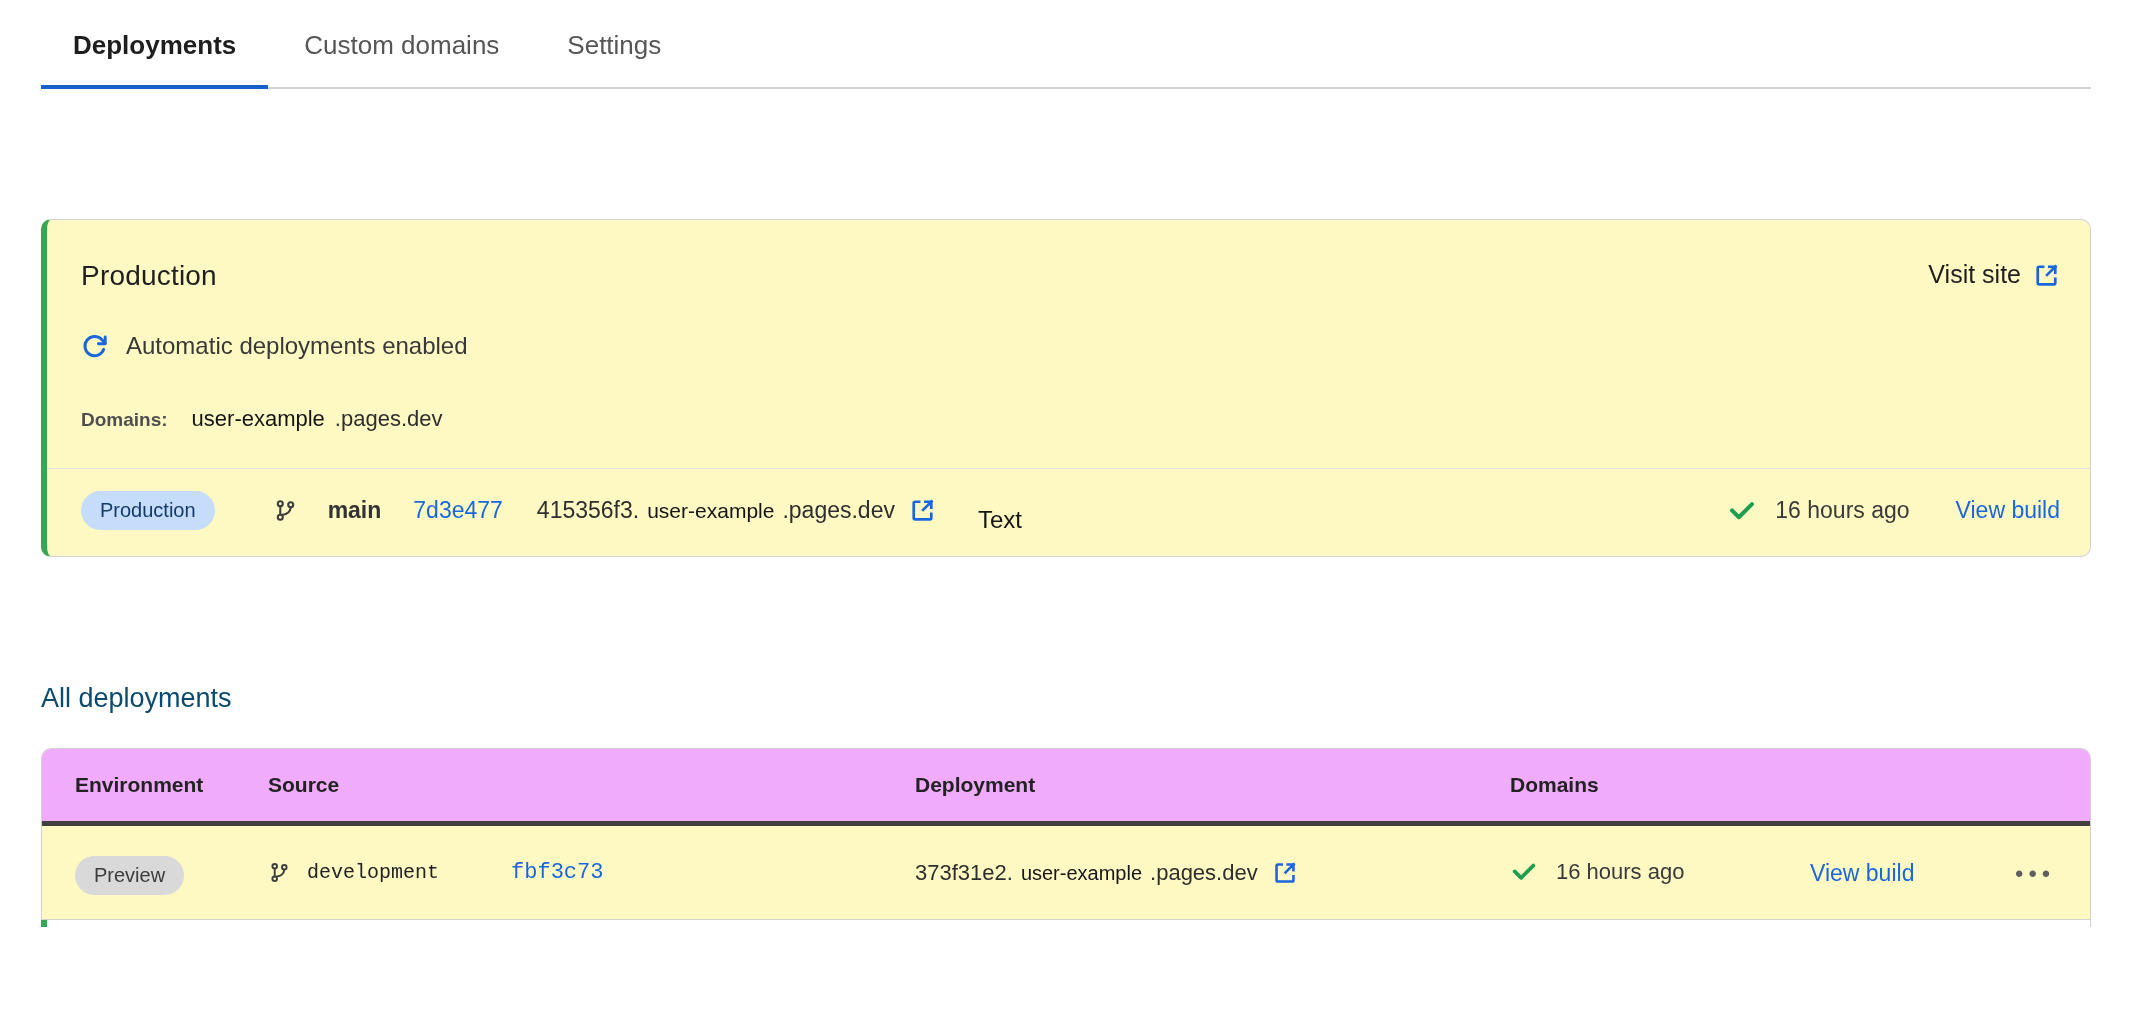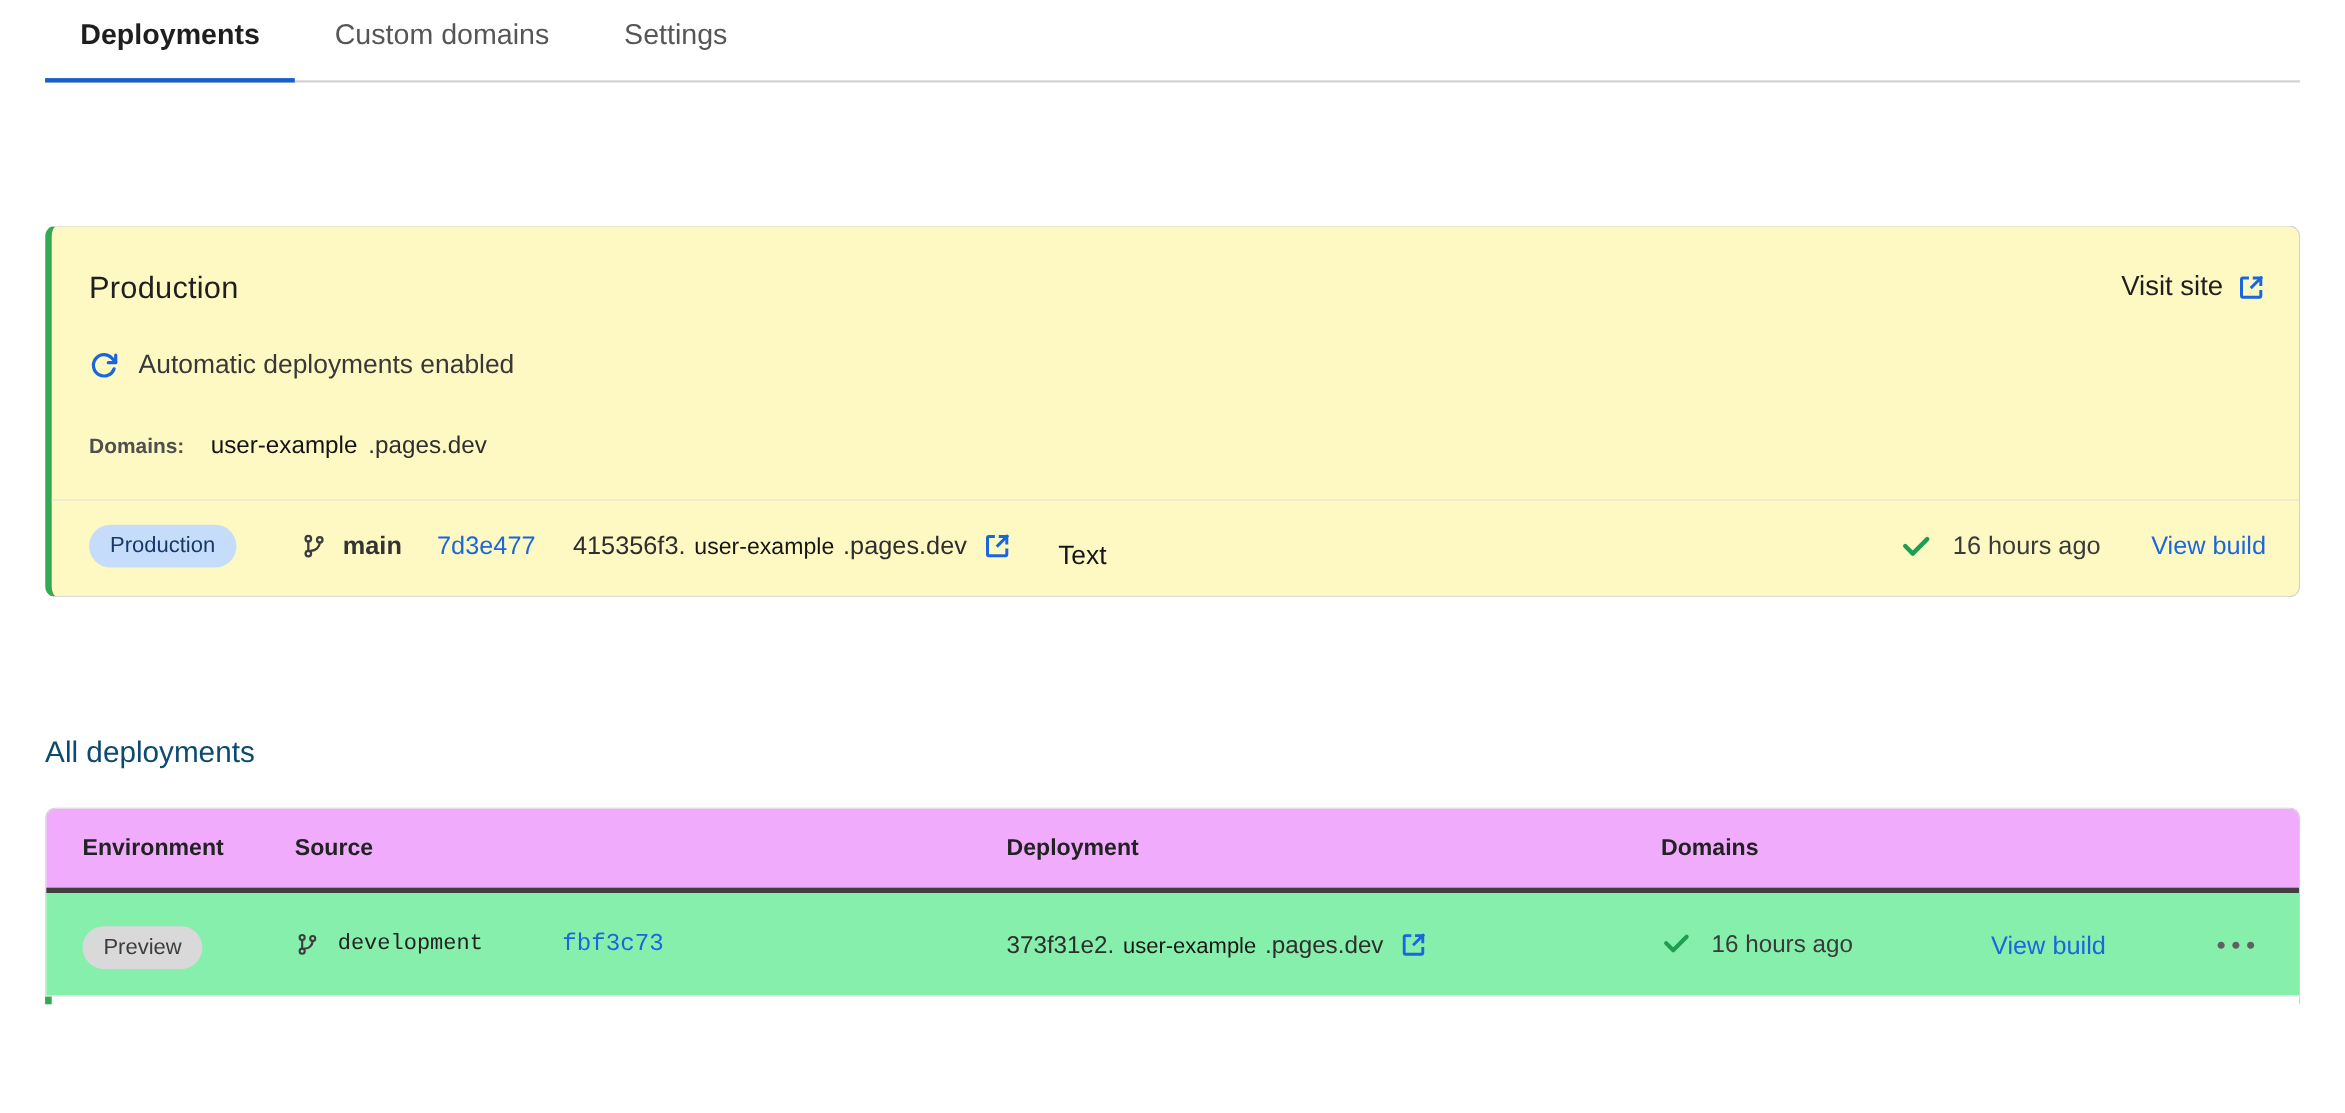--- a/index.html
+++ b/index.html
@@ -1,20 +1,20 @@
 <!DOCTYPE html>
 <html><head>
 <meta charset="utf-8">
 <style>
   * { box-sizing: border-box; margin: 0; padding: 0; }
   html, body { width: 2132px; height: 1012px; overflow: hidden; background: #ffffff; }
   body { font-family: "Liberation Sans", sans-serif; color: #1f1f1f; }
 
   
-  .tabbar { margin: 16px 41px; display: flex; gap: 4px; border-bottom: 2px solid #d2d2d2; }
+  .tabbar { margin: 0 41px; padding-top: 30px; display: flex; gap: 4px; border-bottom: 2px solid #d2d2d2; }
   .tab { position: relative; padding: 0 32px 26px; font-size: 26px; color: #565656; cursor: pointer; white-space: nowrap; }
   .tab.active { color: #1e1e1e; font-weight: 700; }
   .tab.active::after { content: ""; position: absolute; left: 0; right: 0; bottom: -2px; height: 4px; background: #1660c9; }
 
   
   .card { margin: 130px 41px 0; border: 1px solid #d2d2d2; border-left: 6px solid #34a853; border-radius: 10px; background: #fef9c3; }
   .card-top { padding: 40px 30px 36px 34px; }
   .card-header { display: flex; justify-content: space-between; align-items: flex-start; }
   .card-title { font-size: 28px; font-weight: 500; color: #1f1f1f; letter-spacing: .2px; }
   .visit-site { display: flex; align-items: flex-end; gap: 12px; font-size: 25px; color: #1f1f1f; cursor: pointer; }
@@ -25,41 +25,41 @@
   .domain-suffix { font-size: 22px; color: #2e2e2e; margin-left: 10px; }
 
   .card-divider { border-top: 1px solid #e2e2e2; }
   .prod-row { display: flex; align-items: center; justify-content: space-between; padding: 22px 30px 26px 34px; }
   .prod-row-left { display: flex; align-items: center; }
 
   .badge { display: inline-block; border-radius: 999px; font-size: 20px; padding: 8px 19px; white-space: nowrap; }
   .badge-production { background: #c5dcfa; color: #16386b; }
   .badge-preview { background: #d9d9d9; color: #3c3c3c; }
 
-  .branch { display: flex; align-items: center; gap: 14px; margin-left: 58px; }
+  .branch { display: flex; align-items: center; gap: 30px; margin-left: 58px; }
   .branch-name { font-size: 23px; font-weight: 700; color: #333; }
   .commit-link { font-size: 23px; color: #1a66dd; margin-left: 32px; cursor: pointer; }
   .deploy-url { display: flex; align-items: baseline; margin-left: 34px; font-size: 23px; color: #2e2e2e; }
   .deploy-url .host { font-size: 21px; color: #161616; margin-left: 8px; }
   .deploy-url .suffix { margin-left: 8px; }
   .deploy-url .ext { margin-left: 14px; align-self: center; }
   .commit-msg { font-size: 24px; color: #161616; margin-left: 42px; position: relative; top: 9px; }
 
   .status-group { display: flex; align-items: center; }
   .status-time { font-size: 23px; color: #3a3a3a; margin-left: 18px; }
   .view-build { font-size: 23px; color: #1a66dd; margin-left: 46px; cursor: pointer; white-space: nowrap; }
 
   .icon { display: inline-flex; align-items: center; justify-content: center; }
 
   
   .section-title { margin: 126px 41px 0; font-size: 27px; font-weight: 500; color: #0c4a6e; }
   .table { margin: 34px 41px 0; border: 1px solid #d2d2d2; border-bottom: none; border-radius: 10px 10px 0 0; overflow: hidden; }
   .thead { display: grid; grid-template-columns: 193px 647px 595px 300px 205px 1fr; background: #f0abfc; padding: 24px 0 24px 33px; border-bottom: 5px solid #404040; }
   .th { font-size: 21px; font-weight: 700; color: #222; }
-  .tbody-row { display: grid; grid-template-columns: 193px 647px 595px 300px 205px 1fr; padding: 28px 0 24px 33px; background: #86efac; align-items: start; }
+  .tbody-row { display: grid; grid-template-columns: 193px 647px 595px 300px 205px 1fr; padding: 28px 0 24px 33px; background: #fef9c3; align-items: start; }
   .cell-env { padding-top: 2px; }
   .cell-source { display: flex; flex-direction: column; font-family: Liberation Mono, monospace; }
   .source-line { display: flex; align-items: center; gap: 16px; padding-top: 6px; }
   .source-branch { font-size: 20px; color: #222; }
   .source-commit { font-size: 22px; color: #1a66dd; margin-left: 56px; cursor: pointer; }
   .source-msg { font-size: 21px; color: #3d3d3d; margin-top: 22px; margin-left: 2px; }
   .cell-deploy { display: flex; align-items: baseline; font-size: 22px; color: #2e2e2e; padding-top: 6px; }
   .cell-deploy .host { font-size: 20px; color: #161616; margin-left: 8px; }
   .cell-deploy .suffix { margin-left: 8px; }
   .cell-deploy .ext { margin-left: 14px; align-self: center; }

